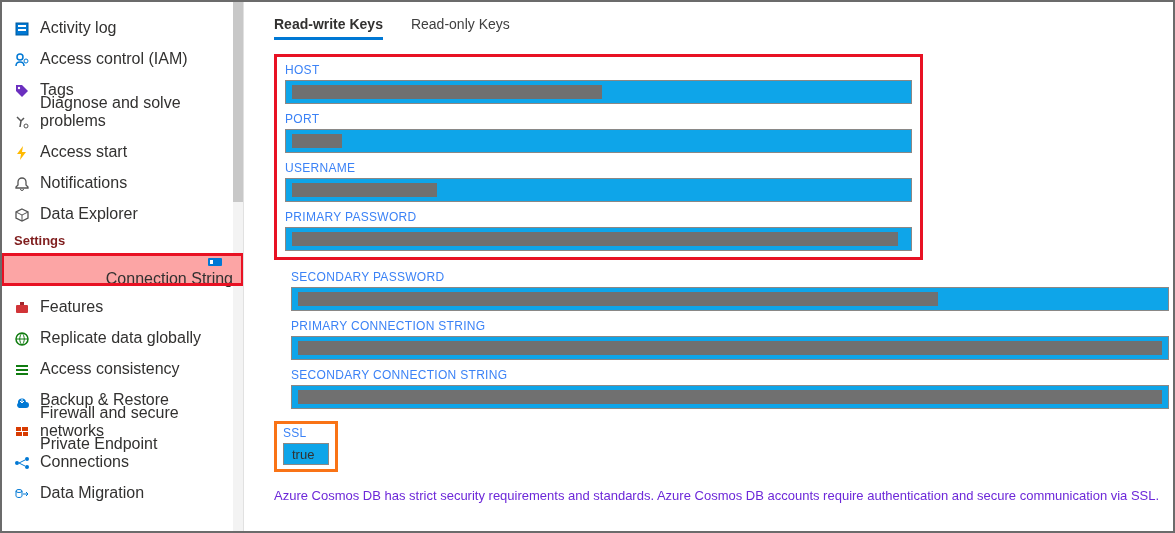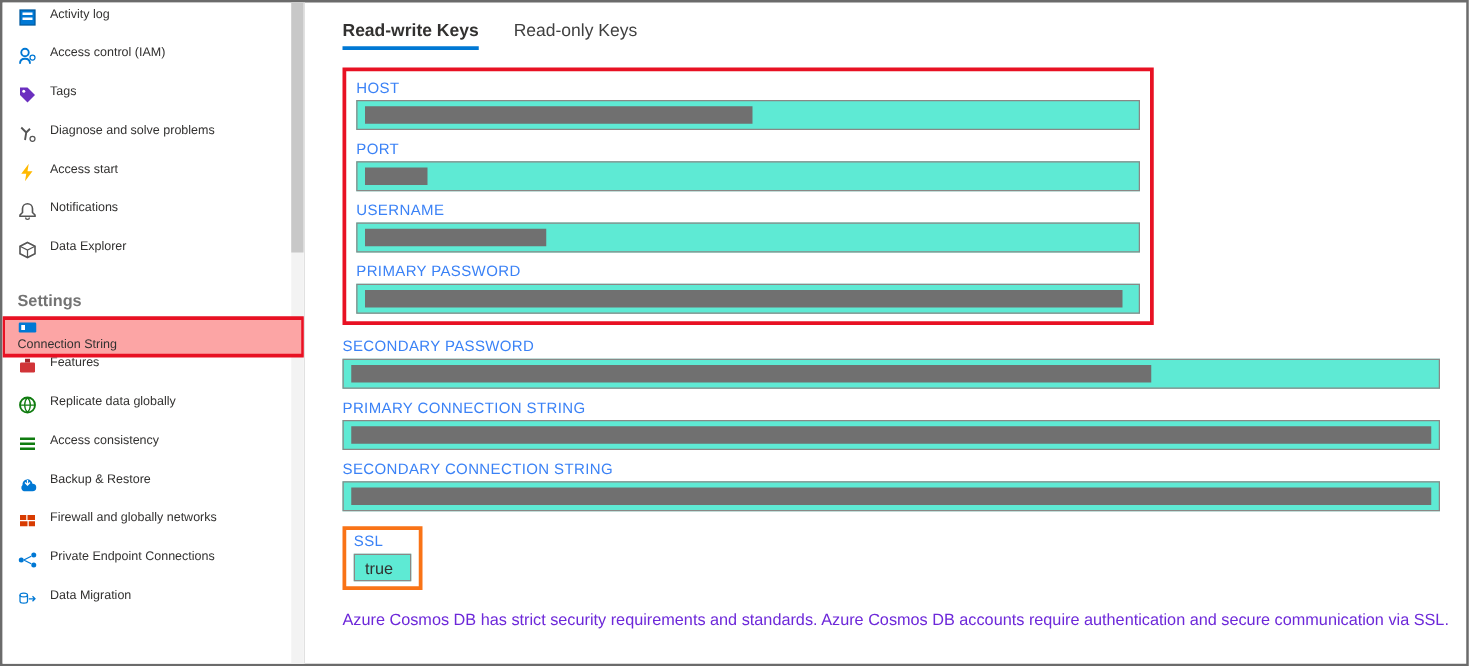--- a/index.html
+++ b/index.html
@@ -35,42 +35,42 @@
   .sidebar-scroll-thumb {
     position: absolute;
     top: 0;
     left: 0;
     width: 10px;
     height: 200px;
     background: #c8c8c8;
   }
   .nav-item {
     display: flex;
-    align-items: flex-start;
+    align-items: flex-end;
     height: 31px;
     padding: 0 10px 0 12px;
     cursor: pointer;
-    font-size: 10px;
+    font-size: 16px;
     color: #323130;
   }
   .nav-item.selected { background: #fca5a5; flex-direction: column; }
   .nav-icon {
     width: 16px;
     height: 16px;
     margin-right: 10px;
     display: flex;
     align-items: center;
     justify-content: center;
     flex-shrink: 0;
   }
   .section-header {
     padding: 10px 12px 6px 12px;
     font-size: 13px;
     font-weight: 600;
-    color: #737373;
+    color: #7f1d1d;
   }
   .highlight-red {
     outline: 3px solid #e81123;
     outline-offset: -2px;
     position: relative;
   }
   
   .main {
     flex: 1;
     padding: 10px 0 0 30px;
@@ -113,38 +113,38 @@
   .field-label {
     font-size: 12px;
     color: #3b82f6;
     letter-spacing: 0.3px;
     margin-bottom: 3px;
     text-transform: uppercase;
   }
   .field-row {
     height: 24px;
     border: 1px solid #8a8886;
-    background: #5eead4;
+    background: #0ea5e9;
     position: relative;
     overflow: hidden;
     display: flex;
     align-items: center;
   }
   .field-row.full { margin-right: 0; width: 878px; max-width: 100%; }
   .redact {
     background: #707070;
     height: 14px;
     margin: 0 6px;
   }
   .field-text {
     padding: 0 8px;
     font-size: 13px;
     color: #323130;
   }
-  .outer-fields { width: 880px; max-width: 100%; }
+  .outer-fields { width: 880px; max-width: 100%; margin-left: 17px; }
   .ssl-box {
     display: inline-block;
     border: 3px solid #f97316;
     padding: 2px 6px 4px 6px;
     margin-top: 4px;
     margin-bottom: 10px;
   }
   .ssl-box .field-row {
     width: 46px;
     height: 22px;
@@ -292,21 +292,21 @@
 
     <div class="nav-item">
       <span class="nav-icon">
         <svg width="16" height="16" viewBox="0 0 16 16">
             <rect x="2" y="3" width="5" height="4" fill="#d83b01"></rect>
             <rect x="8" y="3" width="6" height="4" fill="#d83b01"></rect>
             <rect x="2" y="8" width="6" height="4" fill="#d83b01"></rect>
             <rect x="9" y="8" width="5" height="4" fill="#d83b01"></rect>
           </svg>
       </span>
-      <span>Firewall and globally networks</span>
+      <span>Firewall and secure networks</span>
     </div>
 
     <div class="nav-item">
       <span class="nav-icon">
         <svg width="16" height="16" viewBox="0 0 16 16">
             <circle cx="3" cy="8" r="2" fill="#0078d4"></circle>
             <circle cx="13" cy="4" r="2" fill="#0078d4"></circle>
             <circle cx="13" cy="12" r="2" fill="#0078d4"></circle>
             <path d="M5 8l6-3M5 8l6 3" stroke="#0078d4"></path>
           </svg>

